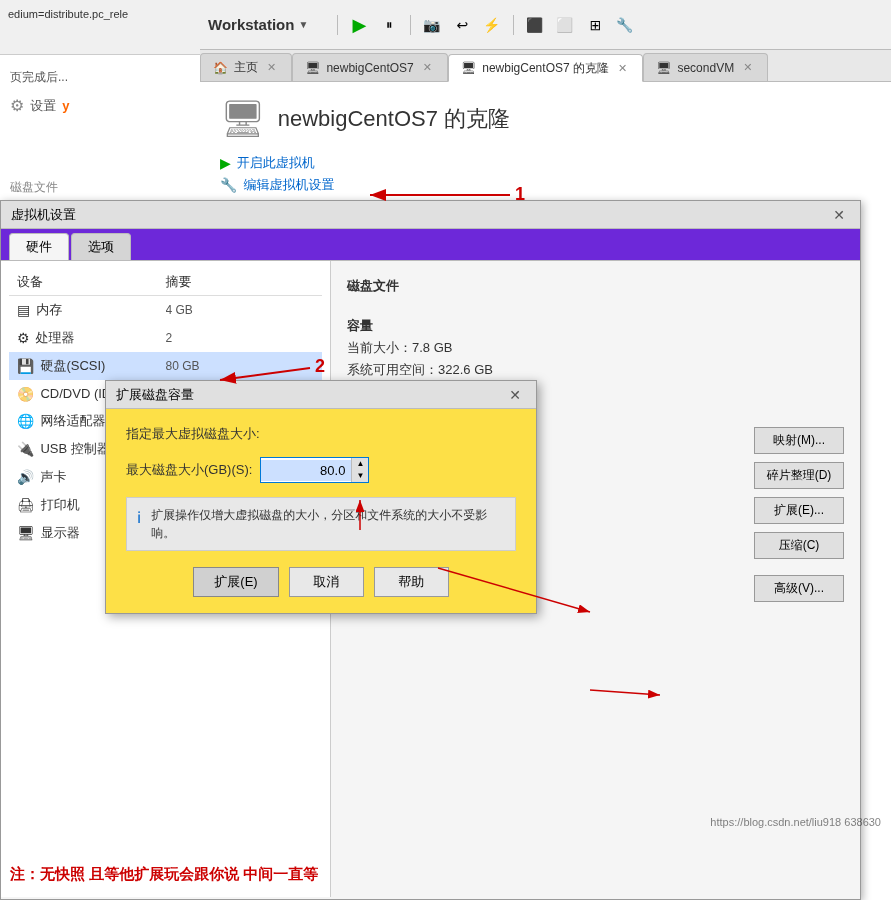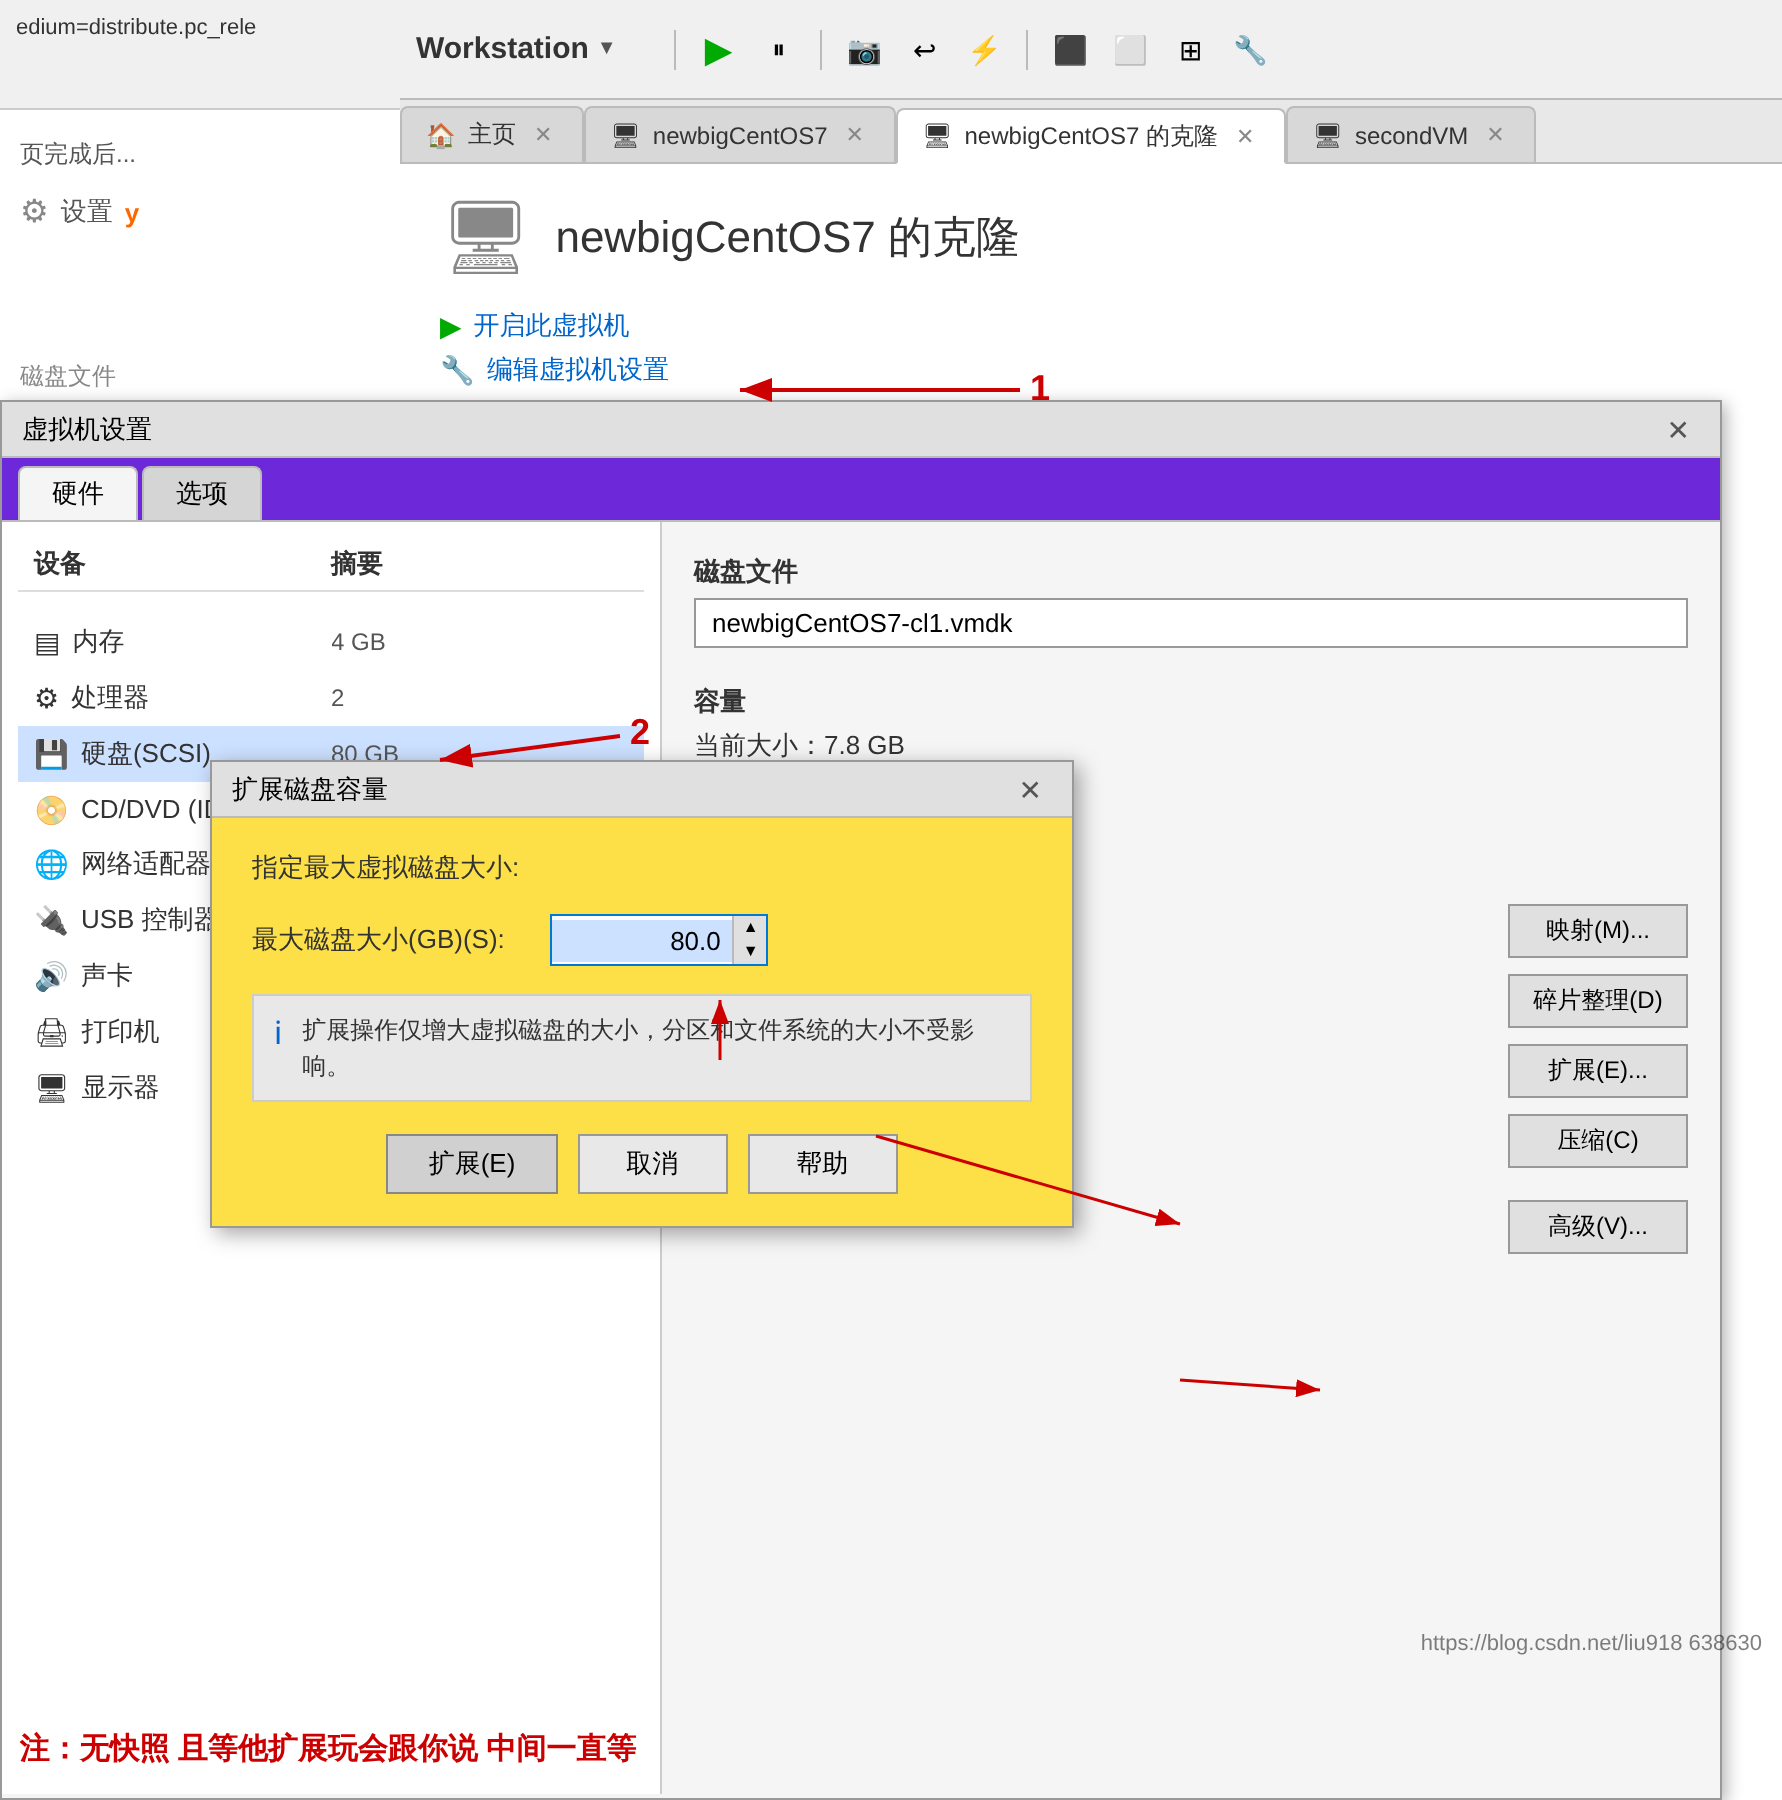--- a/index.html
+++ b/index.html
@@ -209,25 +209,25 @@
       width: 330px;
       border-right: 1px solid #ccc;
       padding: 8px;
       background: #fff;
     }
 
     .device-list-header {
       display: grid;
       grid-template-columns: 1fr 1fr;
       padding: 4px 8px;
-      font-weight: bold;
+      font-weight: normal;
       font-size: 13px;
       color: #333;
       border-bottom: 1px solid #ddd;
-      margin-bottom: 11px;
+      margin-bottom: 0;
     }
 
     .device-row {
       display: grid;
       grid-template-columns: 1fr 1fr;
       padding: 5px 8px;
       cursor: pointer;
       font-size: 13px;
       align-items: center;
     }
@@ -342,21 +342,20 @@
       color: #333;
       white-space: nowrap;
     }
 
     .expand-input-wrap {
       display: flex;
       align-items: center;
       border: 1px solid #0078d7;
       background: #fff;
       overflow: hidden;
-      margin-left: 15px;
     }
 
     .expand-input {
       width: 90px;
       padding: 3px 6px;
       border: none;
       outline: none;
       font-size: 13px;
       background: #cce0ff;
       text-align: right;
@@ -654,21 +653,20 @@
           <span class="device-icon">🖥</span>
           <span>显示器</span>
         </div>
         <span class="device-summary"></span>
       </div>
     </div>
 
     <div class="settings-right">
       <div>
         <div class="settings-section-label">磁盘文件</div>
-        <input class="disk-file-input" readonly="" value="newbigCentOS7-cl1.vmdk" style="">
       </div>
 
       <div class="capacity-section">
         <div class="settings-section-label">容量</div>
         <div class="capacity-row">当前大小：7.8 GB</div>
         <div class="capacity-row">系统可用空间：322.6 GB</div>
         <div class="capacity-row">最大大小：80 GB</div>
       </div>
 
       <div style="position:relative; margin-top: 10px;">

